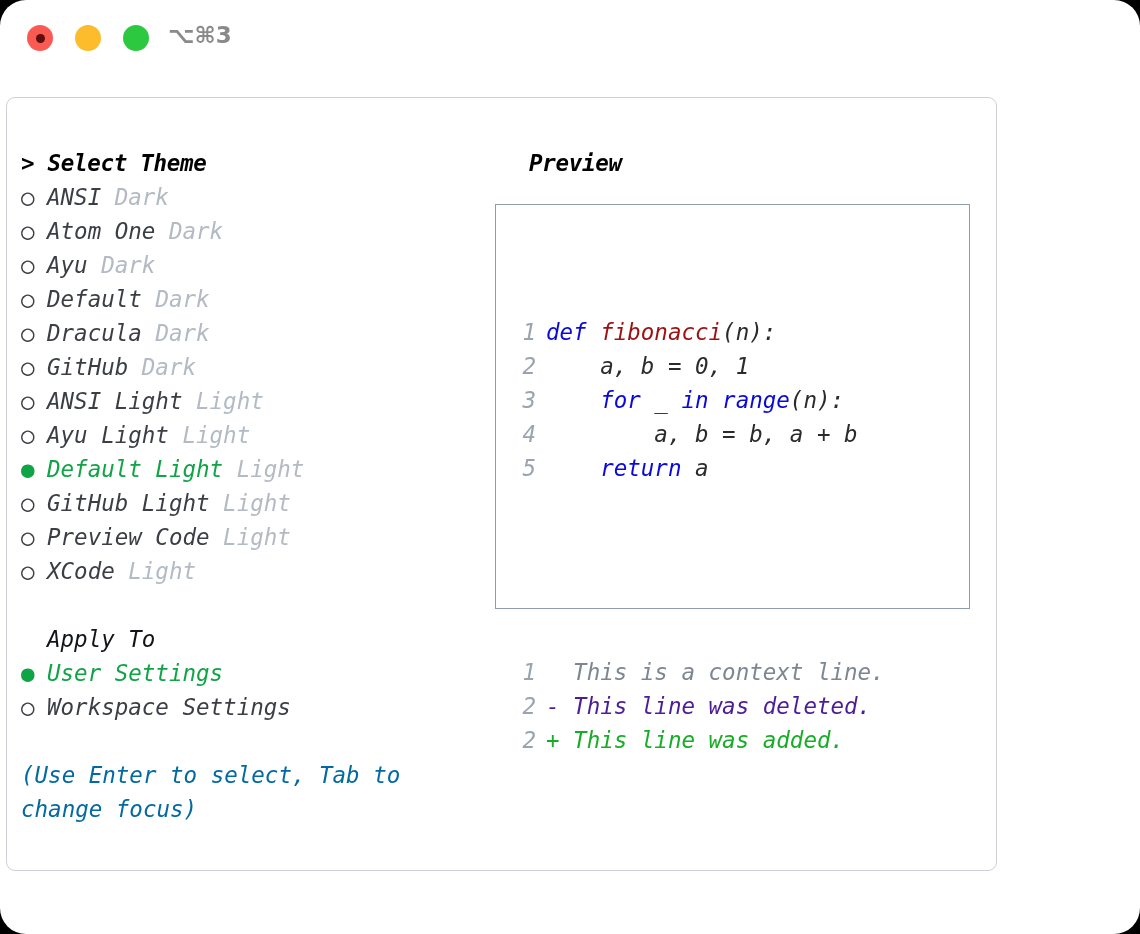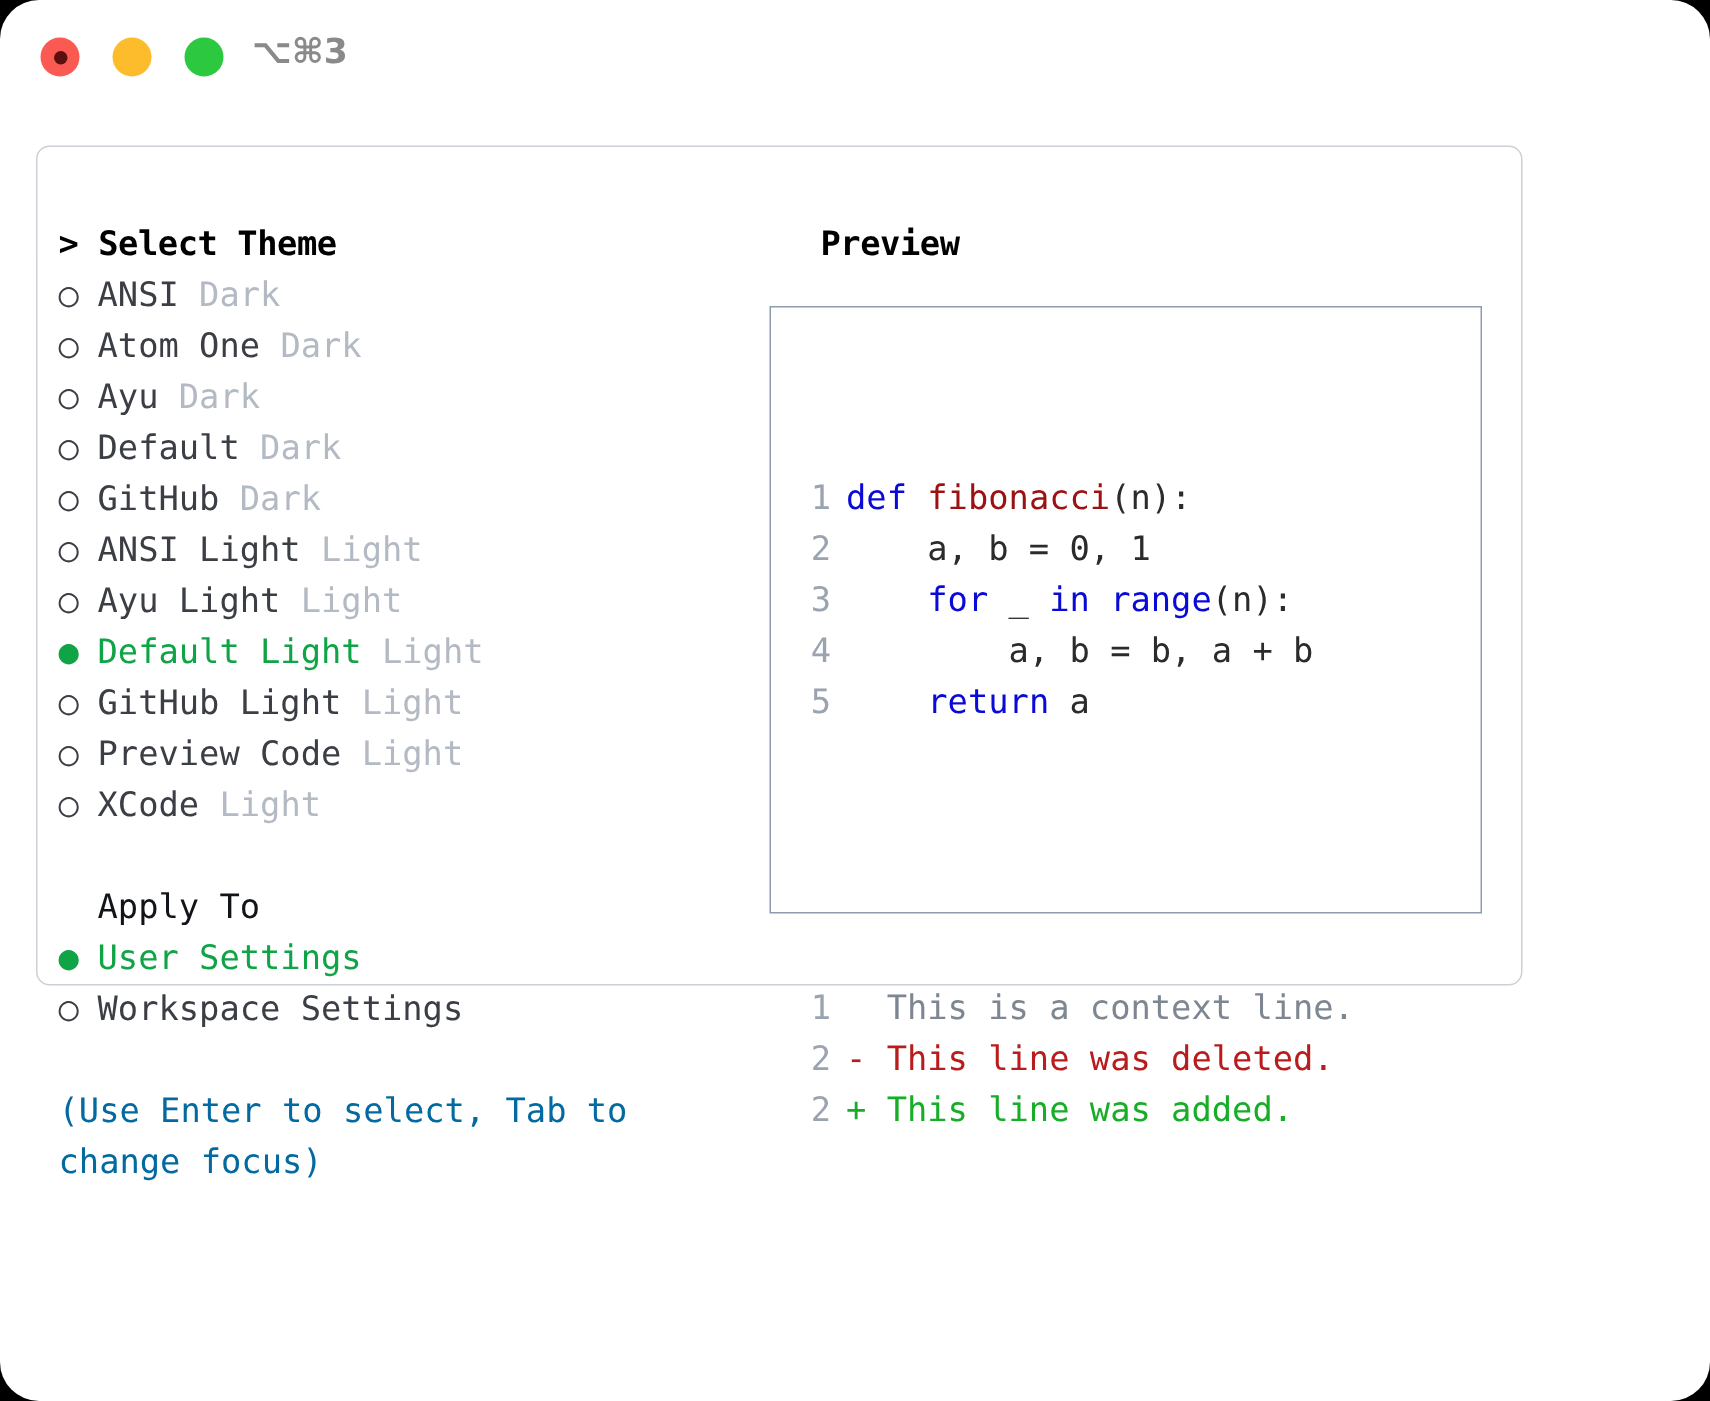--- a/index.html
+++ b/index.html
@@ -65,28 +65,29 @@
     font-size: 23px;
     font-weight: bold;
     color: #8a8a8a;
     letter-spacing: 0px;
     white-space: pre;
   }
 
   
   .panel {
     position: absolute;
-    left: 24px;
+    left: 6px;
     top: 97px;
     width: 991px;
-    height: 560px;
+    height: 774px;
     border: 1.6px solid #ccd0d6;
     border-radius: 9px;
     box-sizing: border-box;
     background: #ffffff;
+    font-style: italic;
   }
 
   
   .left-col {
     position: absolute;
     left: 14px;
     top: 48px;
     width: 450px;
   }
   .row {
@@ -167,21 +168,21 @@
     display: inline-block;
     width: 26px;
     text-align: right;
     color: #9aa3b0;
     margin-right: 10px;
   }
   .kw   { color: #0a0ad8; }
   .fn   { color: #9c1212; }
   .pl   { color: #2b2b2b; }
   .ctx  { color: #7d8691; }
-  .del  { color: #b91c1c; }
+  .del  { color: #4c1d95; }
   .add  { color: #17ad27; text-align: right; }
   .blank-line { height: 34px; }
 </style>
 </head>
 <body>
 
 <div class="window">
 
   <div class="titlebar">
     <div class="dots">
@@ -196,20 +197,21 @@
 
     <div class="left-col">
 
       <div class="row heading">&gt; Select Theme</div>
 
       <div id="theme-list">
           <div class="row"><span class="marker">○</span><span>ANSI </span><span class="badge">Dark</span></div>
           <div class="row"><span class="marker">○</span><span>Atom One </span><span class="badge">Dark</span></div>
           <div class="row"><span class="marker">○</span><span>Ayu </span><span class="badge">Dark</span></div>
           <div class="row"><span class="marker">○</span><span>Default </span><span class="badge">Dark</span></div>
+          <div class="row"><span class="marker">○</span><span>Dracula </span><span class="badge">Dark</span></div>
           <div class="row"><span class="marker">○</span><span>GitHub </span><span class="badge">Dark</span></div>
           <div class="row"><span class="marker">○</span><span>ANSI Light </span><span class="badge">Light</span></div>
           <div class="row"><span class="marker">○</span><span>Ayu Light </span><span class="badge">Light</span></div>
           <div class="row"><span class="marker sel">●</span><span class="label-sel">Default Light </span><span class="badge">Light</span></div>
           <div class="row"><span class="marker">○</span><span>GitHub Light </span><span class="badge">Light</span></div>
           <div class="row"><span class="marker">○</span><span>Preview Code </span><span class="badge">Light</span></div>
           <div class="row"><span class="marker">○</span><span>XCode </span><span class="badge">Light</span></div>
         </div>
 
       <div class="spacer-md"></div>

